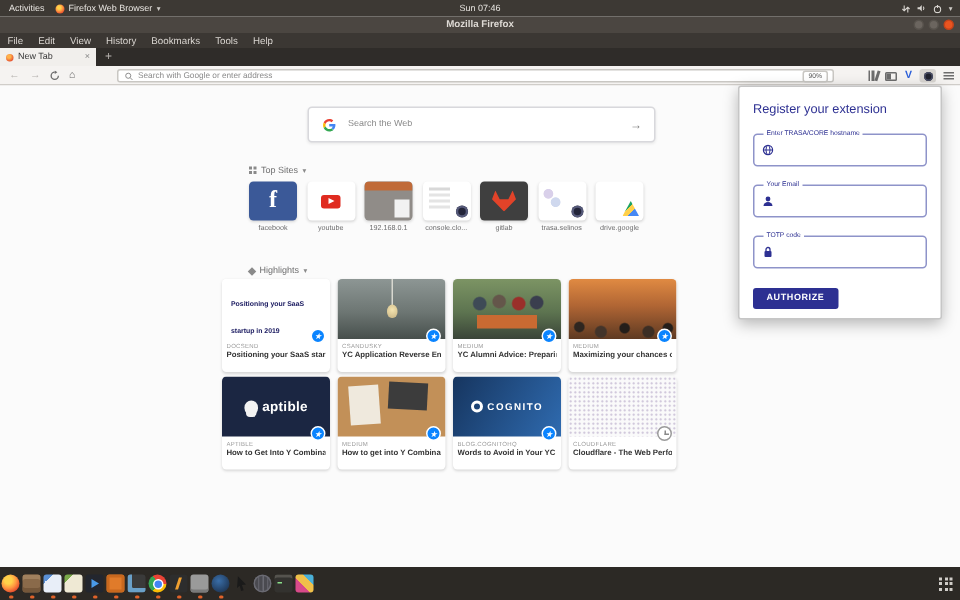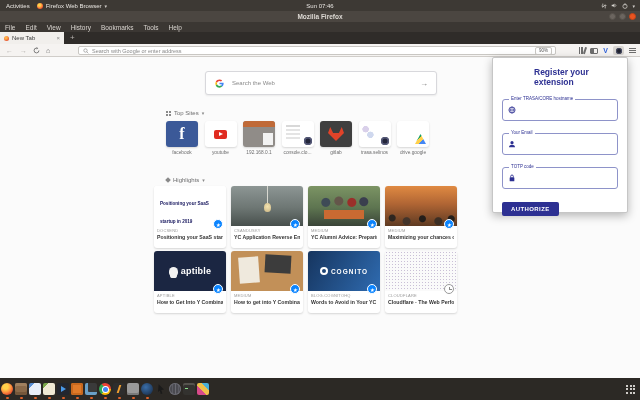--- a/index.html
+++ b/index.html
@@ -101,21 +101,21 @@
                   background:radial-gradient(circle at 30% 30%,#d9d0ea 0 3px,transparent 3.5px),
                              radial-gradient(circle at 70% 70%,#cfd8ee 0 3px,transparent 3.5px);}
   .t-drive{background:#fff;}
   .dtri{position:absolute;right:3px;bottom:3px;width:11px;height:10px;
         clip-path:polygon(50% 0,100% 100%,0 100%);
         background:linear-gradient(135deg,#1ea362 42%,#ffd04b 42% 62%,#4688f4 62%);}
   .t-li{background:#fff;display:flex;align-items:center;justify-content:center;}
   .inbox{width:15px;height:15px;background:#0077b5;border-radius:2px;color:#fff;font-weight:bold;
          font-size:8px;text-align:center;line-height:15px;}
   
-  .cards{position:absolute;left:154px;display:flex;gap:5px;}
+  .cards{position:absolute;left:148px;display:flex;gap:5px;}
   .card{width:72px;height:62px;background:#fff;border-radius:3px;box-shadow:0 1px 2px rgba(0,0,0,.15);
         position:relative;overflow:hidden;}
   .cimg{width:72px;height:40px;position:relative;overflow:hidden;}
   .ctext{padding:2px 3px 0 3px;}
   .csrc{display:block;font-size:4px;color:#9a9a9a;letter-spacing:.2px;white-space:nowrap;overflow:hidden;}
   .ctitle{display:block;font-size:5.2px;font-weight:bold;color:#333;margin-top:1px;
           white-space:nowrap;overflow:hidden;}
   .starbadge{position:absolute;right:3px;top:33px;width:10px;height:10px;border-radius:50%;
              background:#0a84ff;border:1px solid #fff;color:#fff;font-size:5.5px;line-height:10px;
              text-align:center;box-sizing:border-box;}
@@ -152,21 +152,21 @@
   .h-desk:after{content:"";position:absolute;left:34px;top:4px;width:26px;height:18px;background:#3c3c3c;transform:rotate(3deg);}
   .h-cog{background:linear-gradient(120deg,#16355f 0%,#2f6bb0 100%);display:flex;align-items:center;justify-content:center;gap:3px;}
   .coglogo{width:8px;height:8px;border:2px solid #fff;border-radius:50%;box-sizing:border-box;flex:none;}
   .cogtxt{color:#fff;font-size:6.5px;letter-spacing:1px;font-weight:bold;}
   .h-map{background-color:#fafafa;
          background-image:radial-gradient(#c9bfd6 .5px,transparent .9px);
          background-size:3px 3px;}
   
   .popup{left:492px;top:57px;width:136px;height:156px;background:#fff;border:1px solid #c6c6c6;
          box-shadow:0 3px 10px rgba(0,0,0,.28);border-radius:2px;box-sizing:border-box;padding:9px 9px;}
-  .ptitle{font-size:8.5px;color:#2d3092;font-weight:700;margin-left:32px;}
+  .ptitle{font-size:8.5px;color:#2d3092;font-weight:400;}
   .pfield{position:relative;margin-top:12px;height:22px;border:1px solid #8e93c9;border-radius:3px;
           display:flex;align-items:center;box-sizing:border-box;}
   .plabel{position:absolute;top:-3.5px;left:6px;background:#fff;padding:0 2px;font-size:4.5px;
           color:#2d3092;line-height:1;white-space:nowrap;}
   .pficon{margin:0 4px 0 5px;display:inline-flex;flex:none;}
   .pfield input{border:0;outline:0;flex:1;min-width:0;font-size:6px;background:transparent;
                 font-family:"Liberation Sans",sans-serif;}
   .authbtn{margin-top:13px;display:inline-block;background:#2d3092;color:#fff;font-size:6px;
            font-weight:bold;letter-spacing:.4px;padding:4px 9px;border-radius:2px;border:0;
            font-family:"Liberation Sans",sans-serif;}

